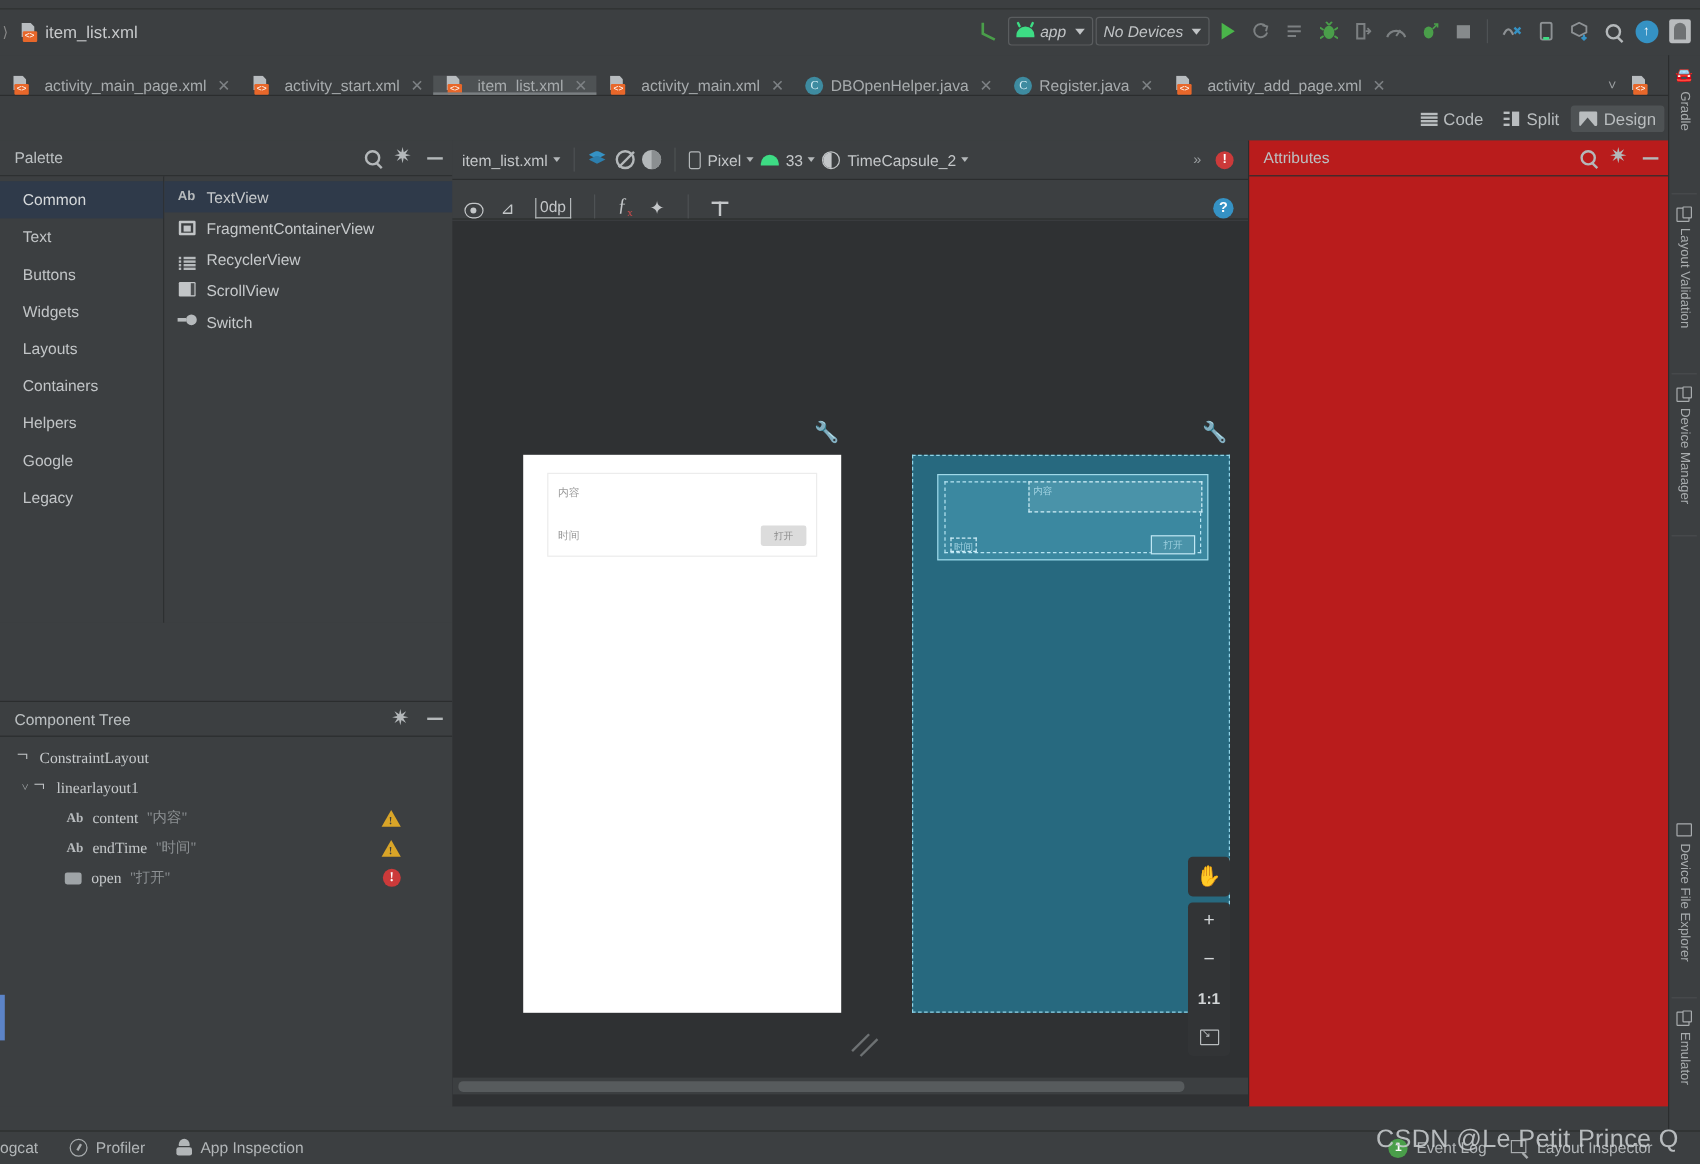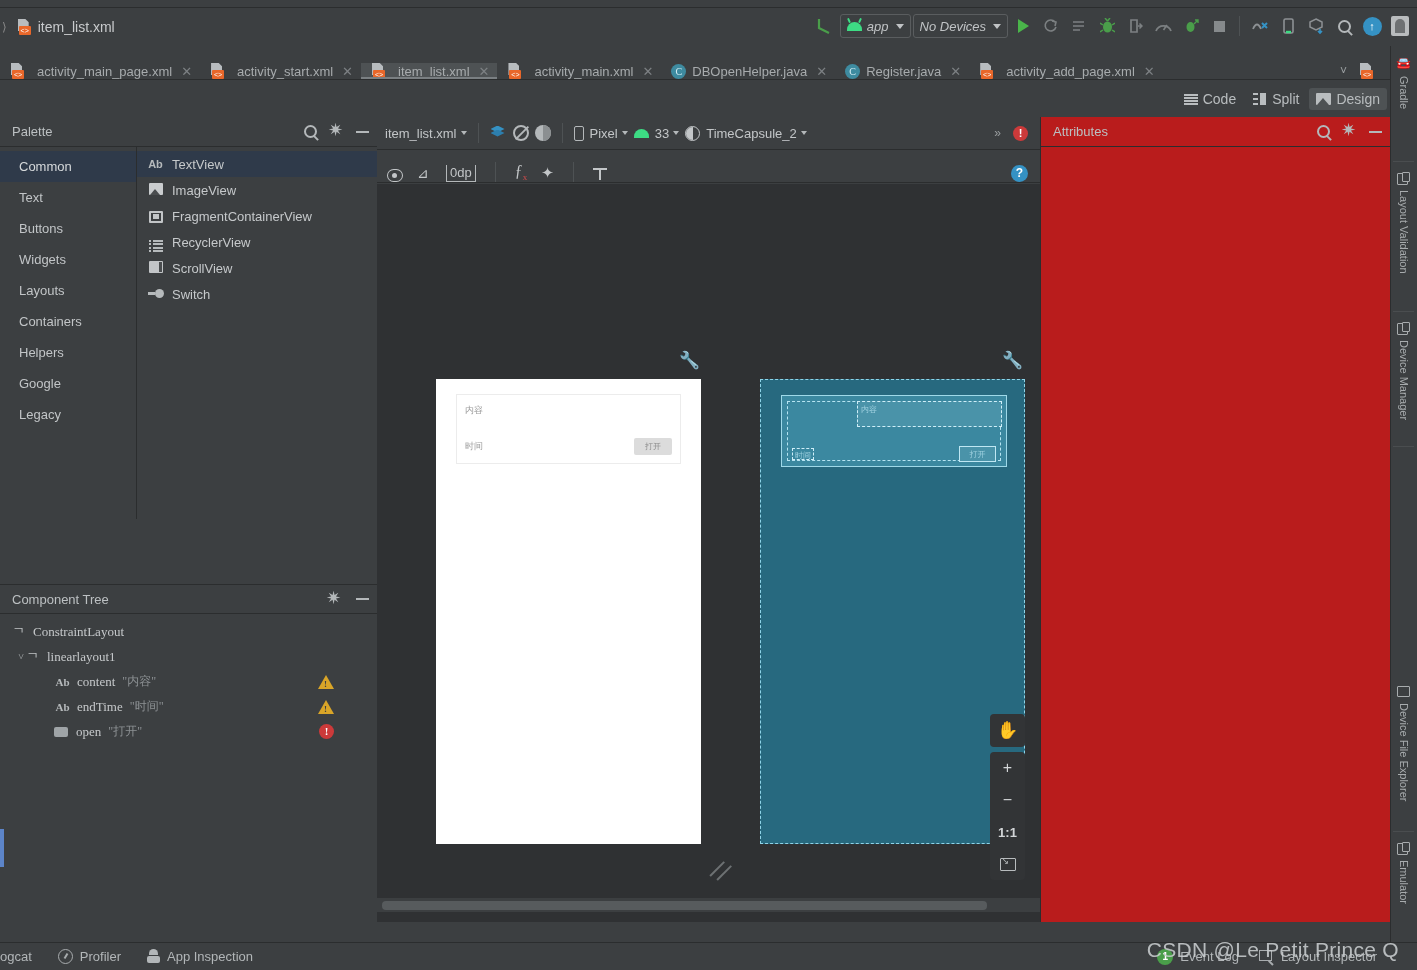--- a/index.html
+++ b/index.html
@@ -426,24 +426,20 @@
         <div class="pal-cat">
             <span>Legacy</span>
           </div>
       </div>
       <div class="pal-items">
         <div class="pal-item sel">
           <span class="ab-ico">Ab</span>
           <span>TextView</span>
         </div>
         <div class="pal-item">
-          <span class="ab-ico"><span class="img-ico" style="display:inline-block"></span></span>
-          <span>ImageView</span>
-        </div>
-        <div class="pal-item">
           <span class="ab-ico"><span class="frag-ico" style="display:inline-flex">
                 <i></i>
               </span></span>
           <span>FragmentContainerView</span>
         </div>
         <div class="pal-item">
           <span class="ab-ico"><span class="rec-ico" style="display:inline-flex">
                 <i></i>
                 <i></i>
                 <i></i>

